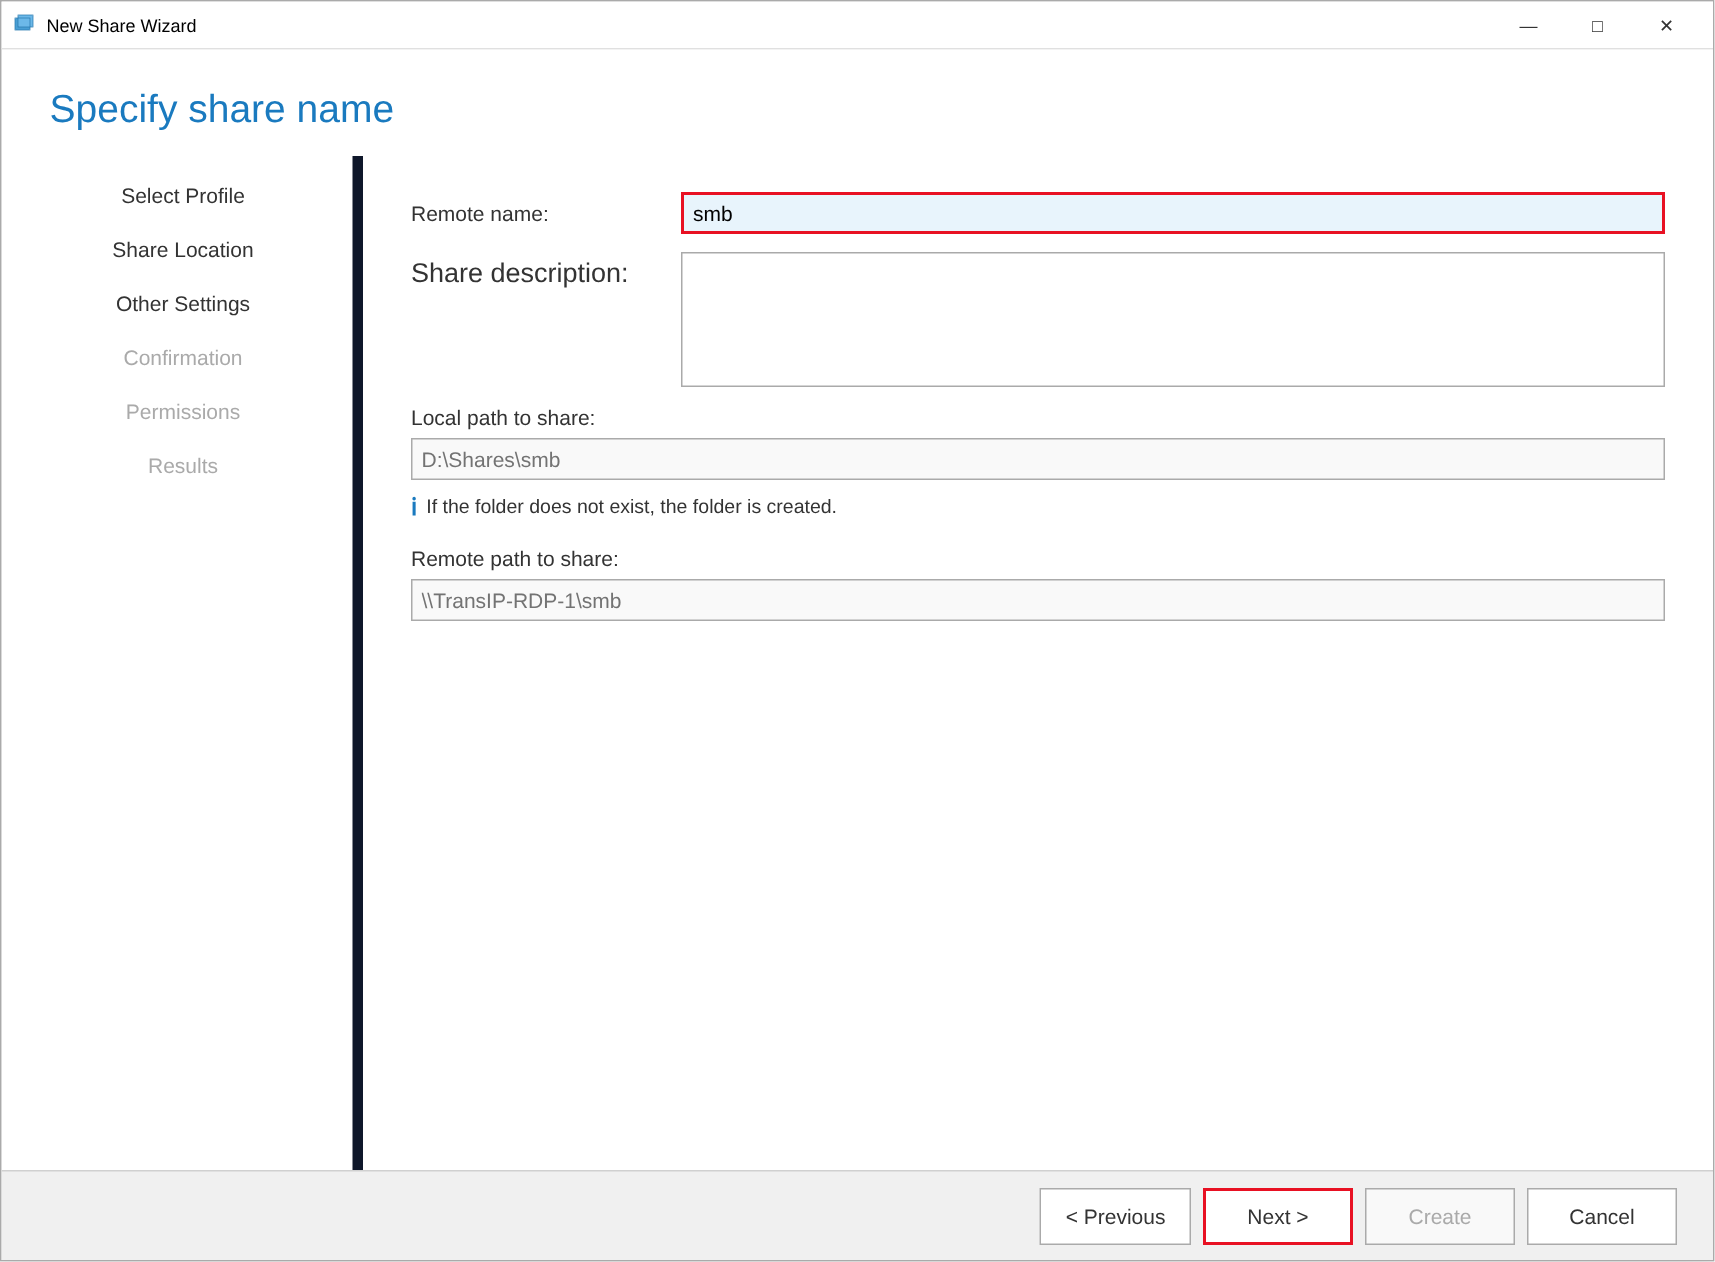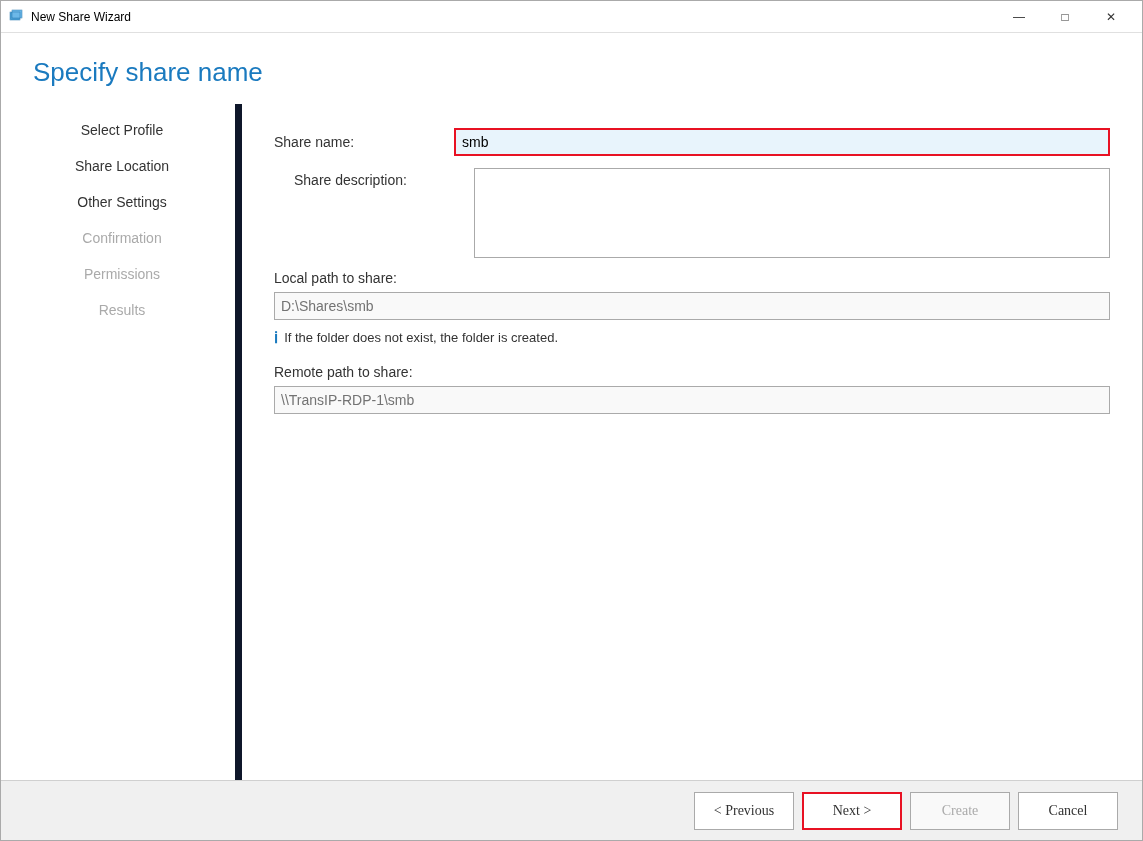--- a/index.html
+++ b/index.html
@@ -166,26 +166,25 @@
       outline: none;
     }
 
     .form-row-top {
       display: flex;
       align-items: flex-start;
       margin-bottom: 12px;
     }
 
     .form-label-top {
-      font-size: 14px;
+      font-size: 18px;
       color: #333;
       width: 180px;
       flex-shrink: 0;
       padding-top: 4px;
-      margin-left: 20px;
     }
 
     .section-label {
       font-size: 14px;
       color: #333;
       margin-bottom: 6px;
       margin-top: 12px;
     }
 
     .path-field {
@@ -229,21 +228,21 @@
       gap: 8px;
       flex-shrink: 0;
     }
 
     .footer-btn {
       height: 38px;
       min-width: 100px;
       border: 1px solid #aaa;
       background: #fff;
       font-size: 14px;
-      font-family: Liberation Serif, serif;
+      font-family: Liberation Sans, sans-serif;
       cursor: pointer;
       padding: 0 16px;
       color: #333;
     }
 
     .footer-btn:disabled {
       color: #aaa;
       cursor: default;
       background: #f9f9f9;
     }
@@ -299,21 +298,21 @@
           <span>Permissions</span>
         </div>
         <div class="sidebar-item disabled">
           <span>Results</span>
         </div>
       </div>
 
       <div class="right-panel">
 
         <div class="form-row">
-          <span class="form-label">Share name:</span>
+          <span class="form-label">Remote name:</span>
           <input class="form-input highlighted" type="text" value="smb" style="">
         </div>
 
         <div class="form-row-top">
           <span class="form-label-top">Share description:</span>
           <textarea class="form-textarea" style=""></textarea>
         </div>
 
         <div class="section-label">Local path to share:</div>
         <input class="path-field" type="text" readonly="" value="D:\Shares\smb" style="">

